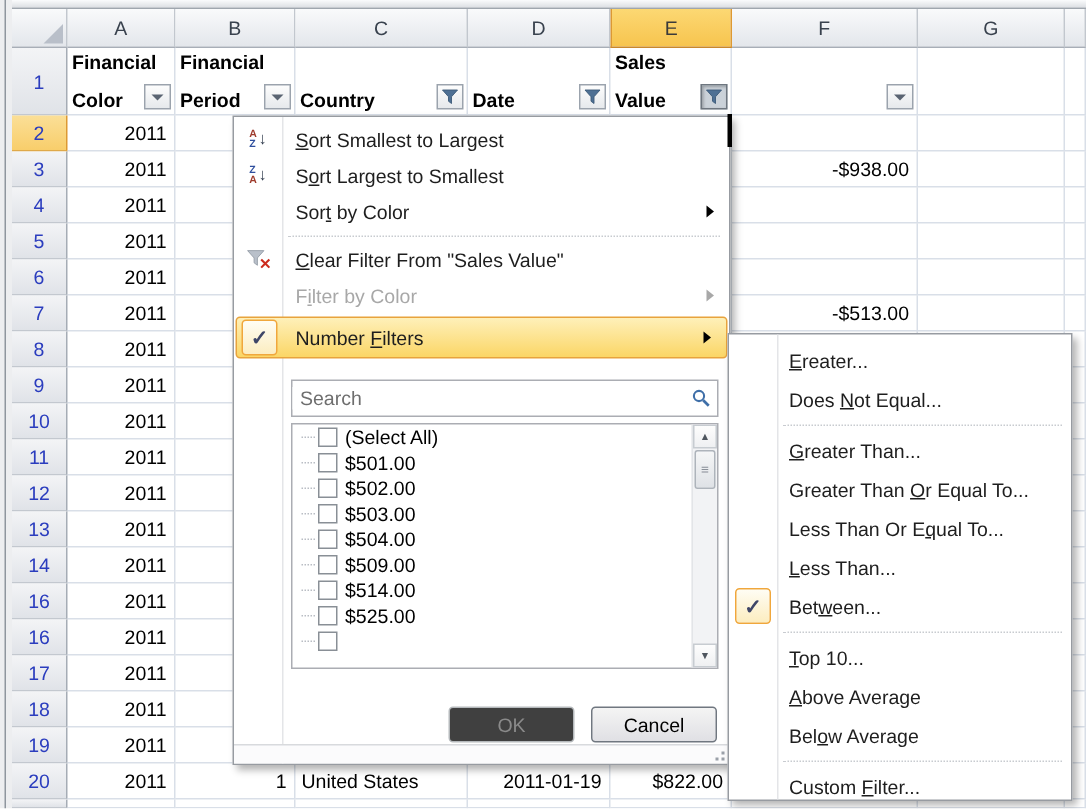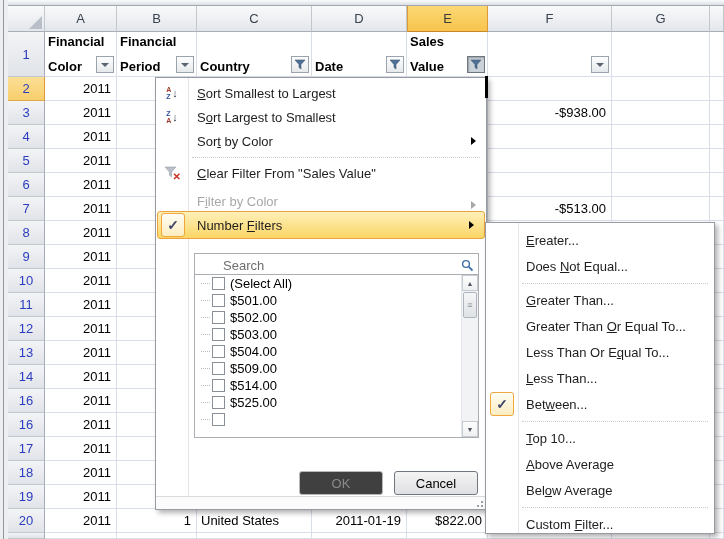--- a/index.html
+++ b/index.html
@@ -61,21 +61,21 @@
   
   .fmenu { position:absolute; left:155px; top:77px; width:332px; height:433px;
     background:#FFFFFF; border:1px solid #979BA1; box-shadow:3px 3px 5px rgba(0,0,0,.3); z-index:20; }
   .fmenu .gutter-line { position:absolute; left:32px; top:0; bottom:0; width:1px; background:#E4E5E8; }
   .menu-items { position:relative; padding-top:3px; }
   .mi { height:24px; display:flex; align-items:center; font-size:13px; color:#1E1E1E; position:relative; }
   .mi .ic { width:32px; display:flex; align-items:center; justify-content:center; flex:0 0 32px; }
   .mi .lbl { padding-left:9px; white-space:nowrap; }
   .mi .arrow { position:absolute; right:10px; width:0; height:0;
     border-top:4px solid transparent; border-bottom:4px solid transparent; border-left:5px solid #000; }
-  .mi.disabled { color:#A8A8A8;align-items:flex-end; }
+  .mi.disabled { color:#A8A8A8; }
   .mi.disabled .arrow { border-left-color:#A8A8A8; }
   .mi.hl { height:28px; margin:2px 1px; border:1px solid #E8A33D; border-radius:3px;
     background:linear-gradient(#FEF0B9,#FBD666); }
   .mi.hl .ic { flex:0 0 30px; }
   .msep { height:8px; display:flex; align-items:center; padding-left:36px; padding-right:6px; }
   .msep .dot { flex:1; border-top:1px dotted #C8CBD0; }
   .k { text-decoration:underline; }
 
   .sort-icon { display:flex; align-items:center; gap:1px; }
   .sort-letters { display:flex; flex-direction:column; font-size:7px; font-weight:bold; line-height:7px; }
@@ -84,26 +84,26 @@
   .clear-ic { position:relative; width:16px; height:14px; }
   .clear-ic .x { position:absolute; right:-1px; bottom:-2px; color:#CC2B1D; font-size:10px; font-weight:bold; }
   .checkbox-ic { width:24px; height:24px; border:1px solid #F0A73C; border-radius:3px;
     background:linear-gradient(#FFFDF4,#FCEDC0); display:flex; align-items:center; justify-content:center;
     color:#3F4668; font-size:14px; font-weight:bold; }
 
   
   .search-box { position:absolute; left:38px; top:175px; width:285px; height:25px;
     border:1px solid #ABADB3; background:#fff; display:flex; align-items:center; }
   .search-box input { flex:1; border:none; outline:none; font-family:"Liberation Sans",sans-serif;
-    font-size:13px; color:#444; padding-left:5px;margin-left:23px; }
+    font-size:13px; color:#444; padding-left:5px; }
   .search-box input::placeholder { color:#6E6E6E; opacity:1; }
   .search-ic { width:22px; display:flex; justify-content:center; }
 
   
-  .vlist { position:absolute; left:38px; top:196px; width:285px; height:164px;
+  .vlist { position:absolute; left:38px; top:204px; width:285px; height:164px;
     border:1px solid #ABADB3; background:#fff; overflow:hidden; display:flex; }
   .vcol { flex:1; overflow:hidden; position:relative; }
   .vitem { height:17px; display:flex; align-items:center; font-size:13px; color:#000; padding-left:6px; }
   .stub { width:9px; border-top:1px dotted #B9BDC4; margin-right:2px; }
   .cb { width:13px; height:13px; border:1px solid #898F96; background:#fff; margin-right:5px; flex:0 0 13px; }
   .vscroll { width:17px; flex:0 0 17px; background:#F2F3F5; border-left:1px solid #E3E5E8;
     display:flex; flex-direction:column; justify-content:space-between; }
   .sbtn { height:16px; background:linear-gradient(#FDFDFD,#EFF0F2); border:1px solid #C7CCD1;
     display:flex; align-items:center; justify-content:center; font-size:7px; color:#4E555E; }
   .sthumb { height:26px; margin:1px; background:linear-gradient(#F5F6F7,#DFE2E6);

